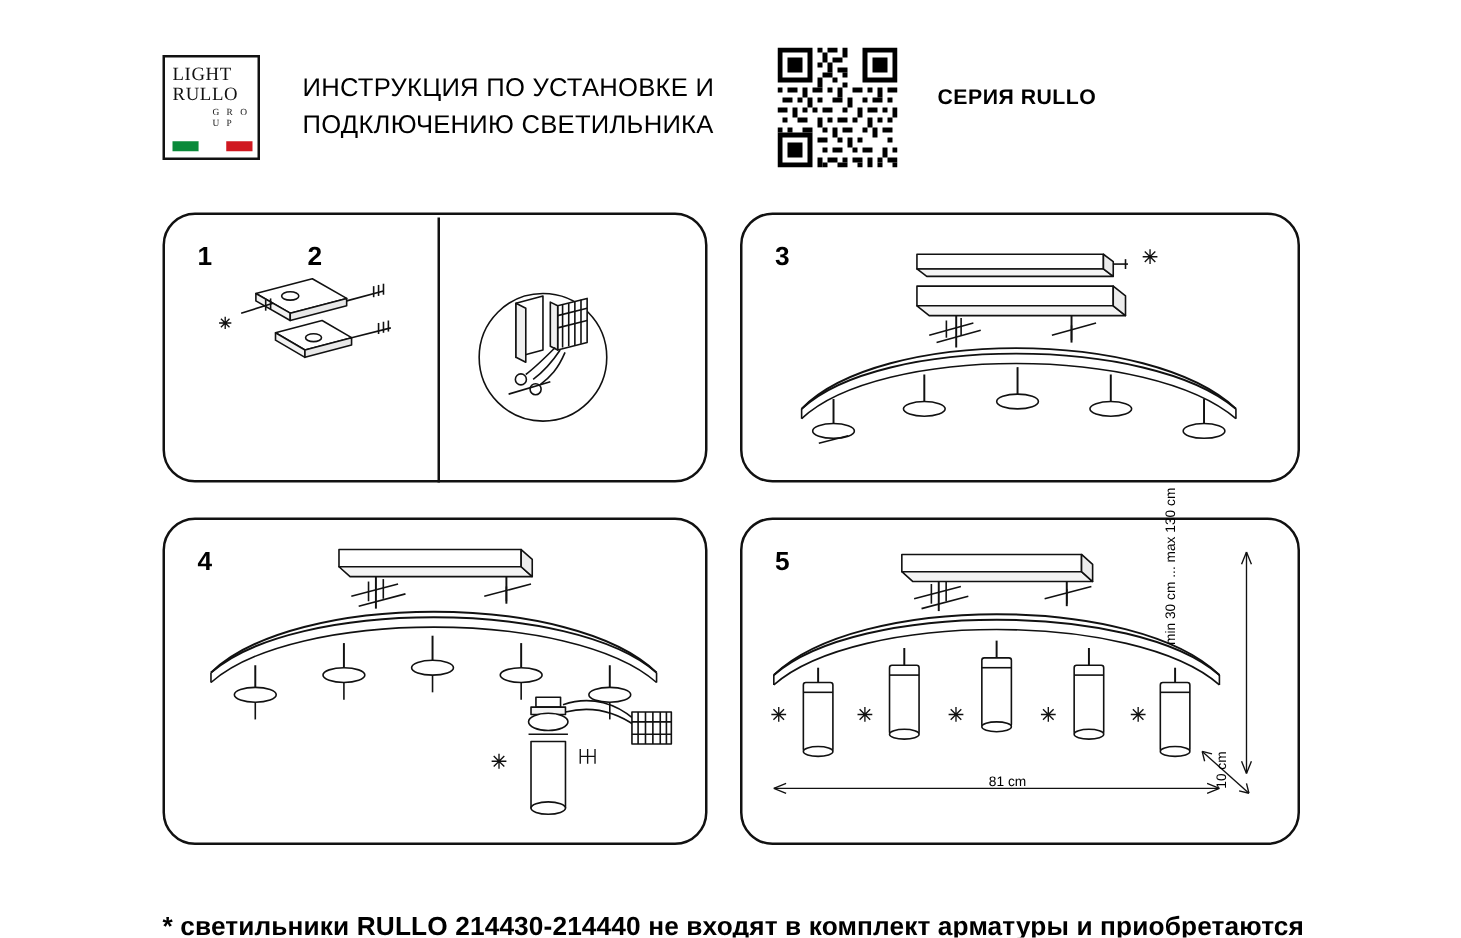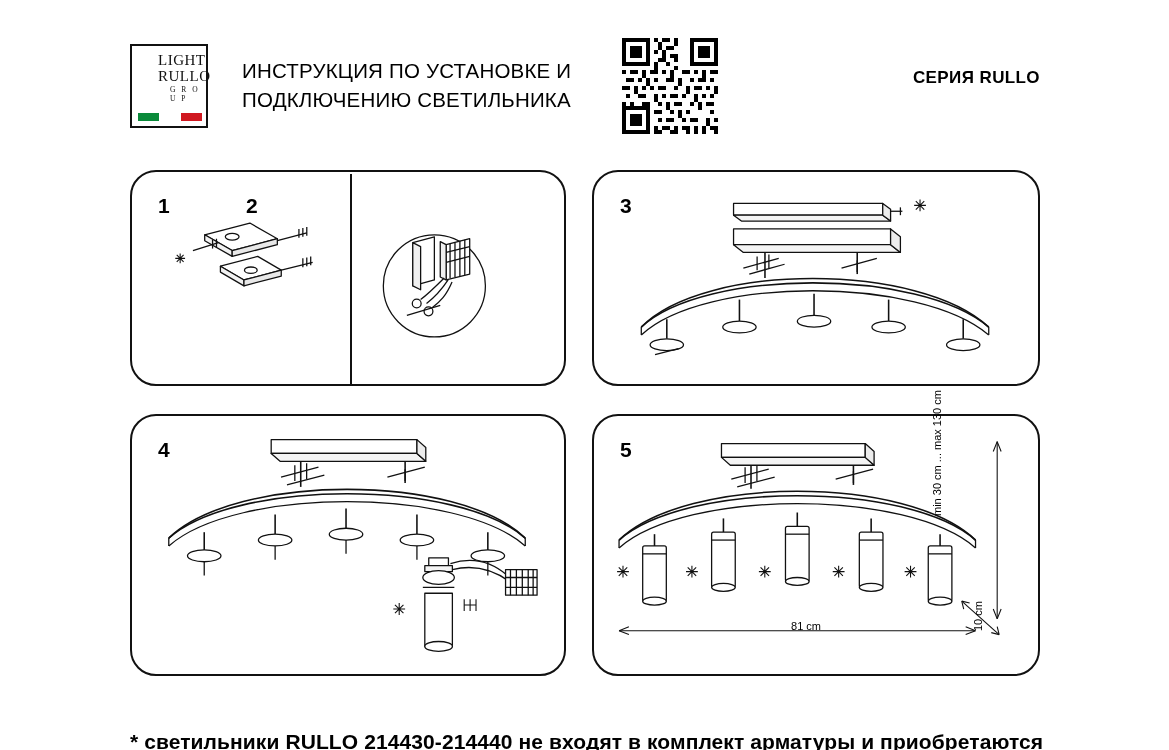--- a/index.html
+++ b/index.html
@@ -39,21 +39,20 @@
     background: #fff;
     box-sizing: border-box;
     padding: 6px 6px 4px 6px;
   }
   .logo-line {
     font-family: "Liberation Serif", serif;
     font-size: 15px;
     line-height: 16px;
     letter-spacing: 0.5px;
     color: #111;
-    margin-left: 20px;
   }
   .logo-group {
     font-family: "Liberation Serif", serif;
     font-size: 7.5px;
     letter-spacing: 2px;
     color: #111;
     margin-top: 1px;
     padding-left: 32px;
   }
   .logo-flag {
@@ -87,21 +86,21 @@
     top: 2px;
     width: 96px;
     height: 96px;
   }
 
   .series {
     position: absolute;
     left: 620px;
     top: 26px;
     width: 290px;
-    text-align: right;
+    text-align: left;
     font-size: 17px;
     font-weight: bold;
     line-height: 32px;
     letter-spacing: 0.4px;
   }
 
   
   .panel {
     position: absolute;
     border: 2px solid #111;

